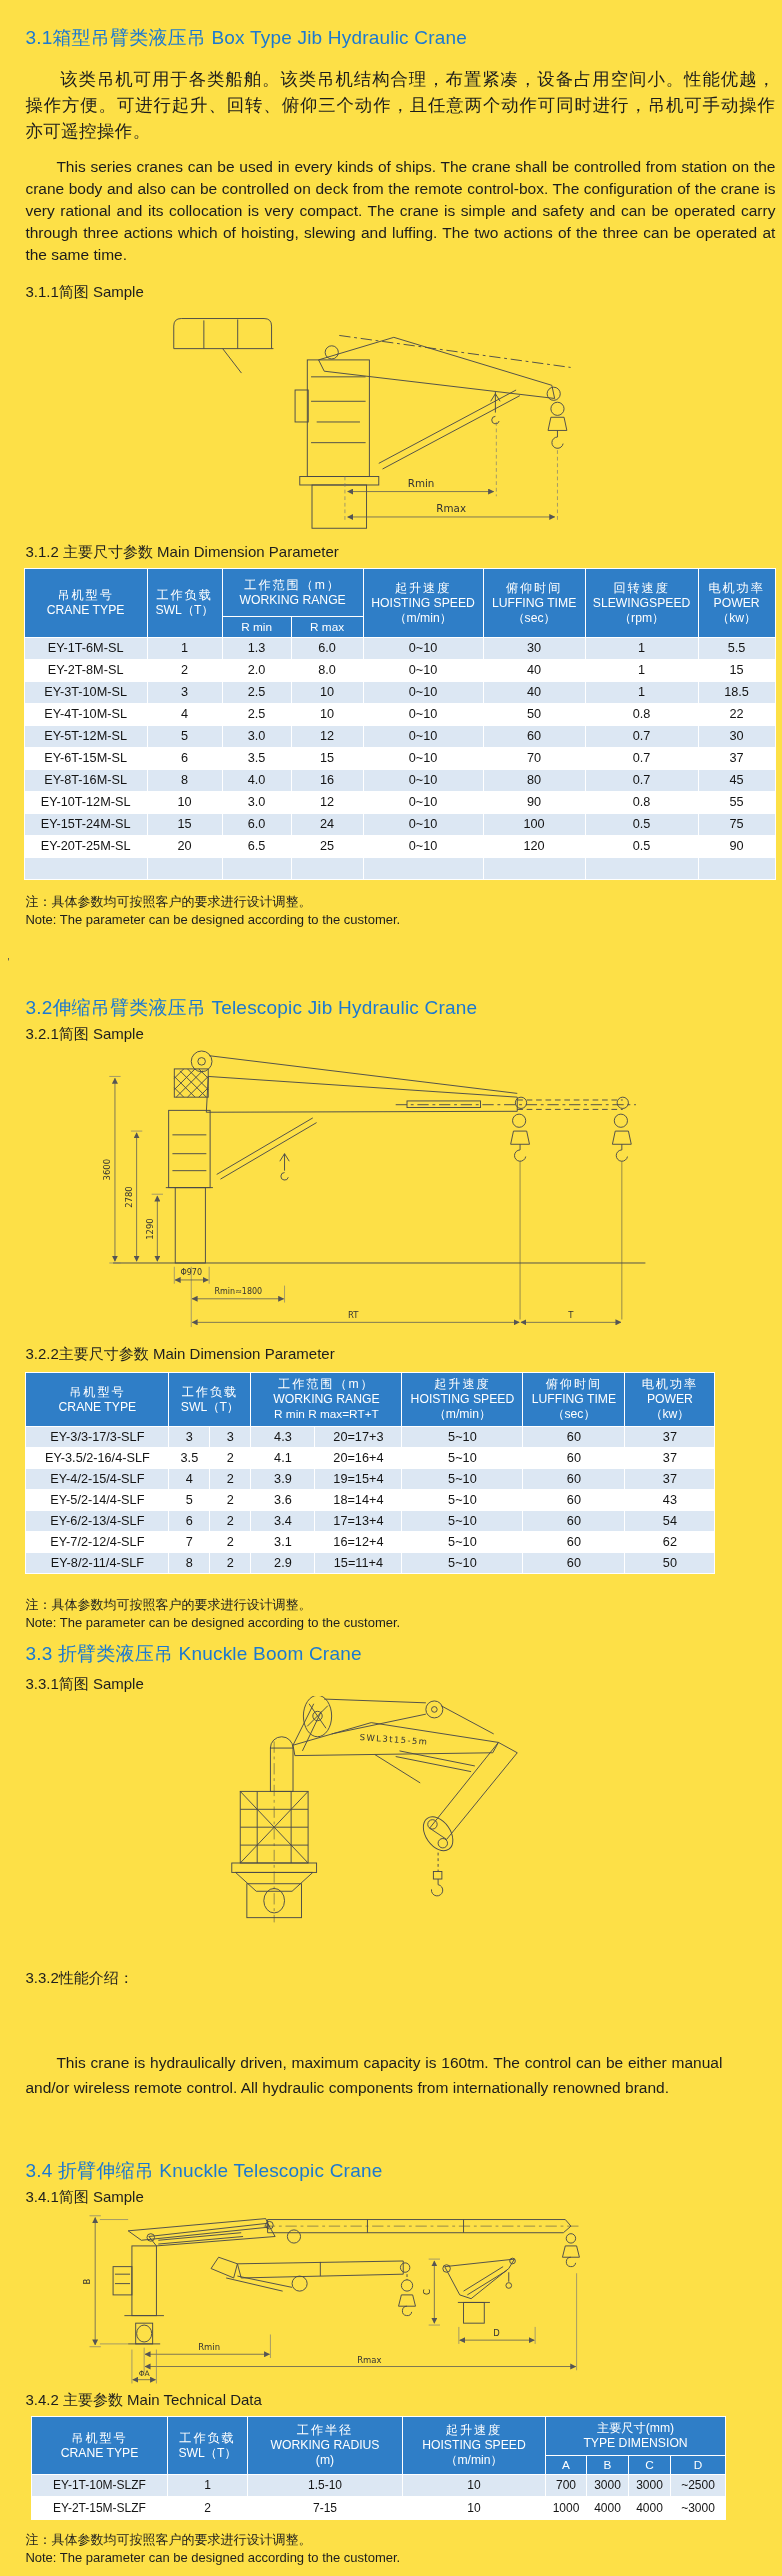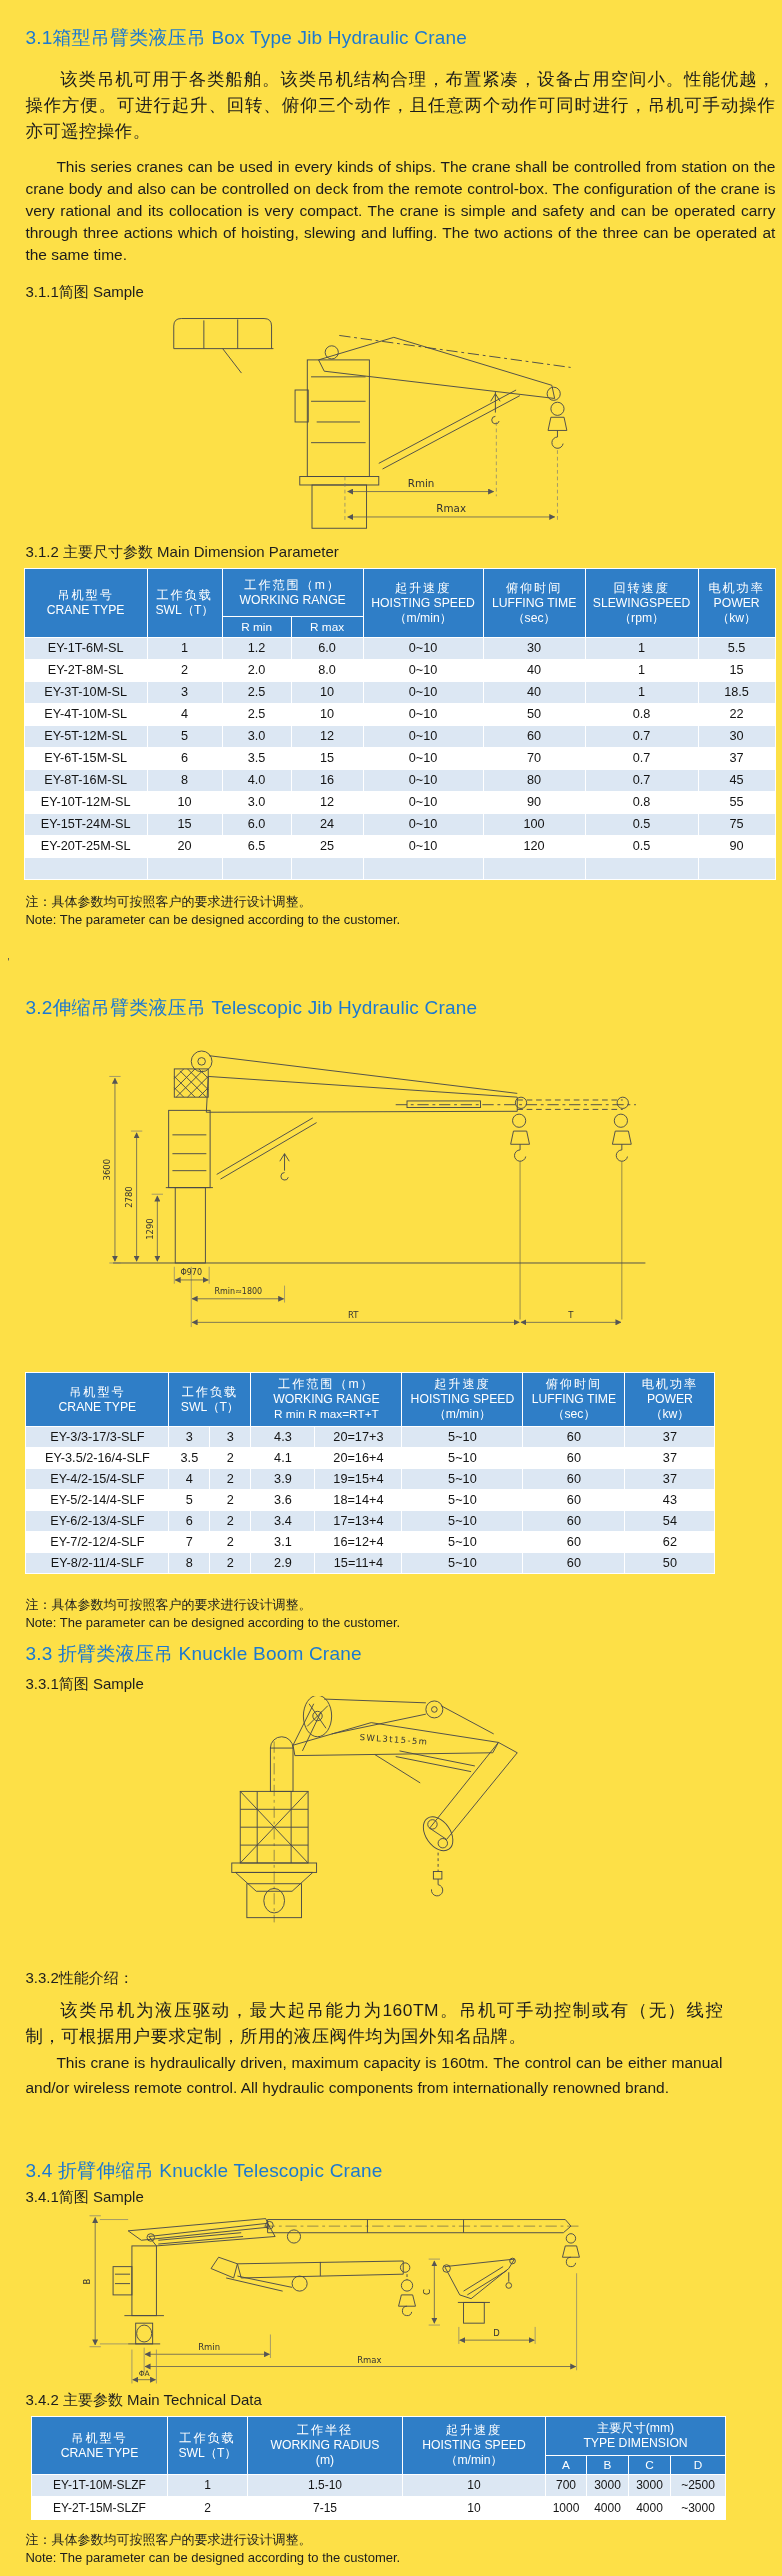--- a/index.html
+++ b/index.html
@@ -133,21 +133,21 @@
       </tr>
       <tr>
         <th class="hsub">R min</th>
         <th class="hsub">R max</th>
       </tr>
     </thead>
     <tbody>
         <tr>
           <td>EY-1T-6M-SL</td>
           <td>1</td>
-          <td>1.2</td>
+          <td>1.3</td>
           <td>6.0</td>
           <td>0~10</td>
           <td>30</td>
           <td>1</td>
           <td>5.5</td>
         </tr>
         <tr>
           <td>EY-2T-8M-SL</td>
           <td>2</td>
           <td>2.0</td>
@@ -251,20 +251,21 @@
   </table>
 
   <div class="abs note" style="top:893px">
     <div>注：具体参数均可按照客户的要求进行设计调整。</div>
     <div>Note: The parameter can be designed according to the customer.</div>
   </div>
 
   <div class="artifact">'</div>
 
   <div class="abs sec-title" style="top:995px">3.2伸缩吊臂类液压吊  Telescopic Jib Hydraulic Crane</div>
+  <div class="abs sub-head" style="top:1025px">3.2.1简图  Sample</div>
 
   <svg class="drawing" style="top:1048px;height:283px" viewBox="0 0 830 300">
     <defs>
       <marker id="a2" viewBox="0 0 10 10" refX="9" refY="5" markerWidth="8" markerHeight="8" orient="auto-start-reverse">
         <path d="M0,0L10,5L0,10z" fill="#555"></path>
       </marker>
     </defs>
     <g class="ln">
       <rect x="185" y="22" width="36" height="30"></rect>
       <path d="M185,32 l10,-10 M185,44 l22,-22 M187,52 l28,-28 M199,52 l22,-22 M211,52 l10,-10 M221,32 l-10,-10 M221,44 l-22,-22 M219,52 l-28,-28 M207,52 l-22,-22 M195,52 l-10,-10"></path>
@@ -305,20 +306,21 @@
       <text x="203" y="241" font-size="8.5" text-anchor="middle">Φ970</text>
       <line class="dl" x1="204" y1="266" x2="301" y2="266" marker-start="url(#a2)" marker-end="url(#a2)"></line>
       <text x="253" y="261" font-size="8.5" text-anchor="middle">Rmin≈1800</text>
       <line class="dl" x1="204" y1="291" x2="551" y2="291" marker-start="url(#a2)" marker-end="url(#a2)"></line>
       <line class="dl" x1="553" y1="291" x2="659" y2="291" marker-start="url(#a2)" marker-end="url(#a2)"></line>
       <text x="375" y="286" font-size="9" text-anchor="middle">RT</text>
       <text x="606" y="286" font-size="9" text-anchor="middle">T</text>
     </g>
   </svg>
 
+  <div class="abs sub-head" style="top:1345px">3.2.2主要尺寸参数 Main Dimension Parameter</div>
 
   <table class="t t2" style="top:1372px;left:25.4px;width:689px">
     <colgroup>
       <col style="width:143px">
         <col style="width:41px">
         <col style="width:41px">
         <col style="width:64px">
       <col style="width:87px">
         <col style="width:121px">
         <col style="width:102px">
@@ -463,21 +465,20 @@
       <circle cx="459" cy="136" r="5"></circle>
         <circle cx="470" cy="156" r="5"></circle>
       <path d="M465,166 V186" stroke-dasharray="3 3"></path>
       <rect x="460" y="186" width="9" height="8"></rect>
       <path d="M465,194 v6 a6,6 0 1 1 -7,5"></path>
     </g>
     <text x="418" y="49" font-size="9" letter-spacing="1.5" text-anchor="middle" transform="rotate(4 418 49)">SWL3t15-5m</text>
   </svg>
 
   <div class="abs sub-head" style="top:1969px">3.3.2性能介绍：</div>
-  <p class="abs para cn" style="top:1997px;width:698px">该类吊机为液压驱动，最大起吊能力为160TM。吊机可手动控制或有（无）线控制，可根据用户要求定制，所用的液压阀件均为国外知名品牌。</p>
   <p class="abs para en3" style="top:2050px;width:697px">This crane is hydraulically driven, maximum capacity is 160tm. The control can be either manual and/or wireless remote control. All hydraulic components from internationally renowned brand.</p>
 
   <div class="abs sec-title" style="top:2158px">3.4 折臂伸缩吊 Knuckle Telescopic Crane</div>
   <div class="abs sub-head" style="top:2188px">3.4.1简图 Sample</div>
 
   <svg class="drawing" style="top:2212px;height:179px" viewBox="0 0 830 190">
     <defs>
       <marker id="a4" viewBox="0 0 10 10" refX="9" refY="5" markerWidth="8" markerHeight="8" orient="auto-start-reverse">
         <path d="M0,0L10,5L0,10z" fill="#555"></path>
       </marker>

